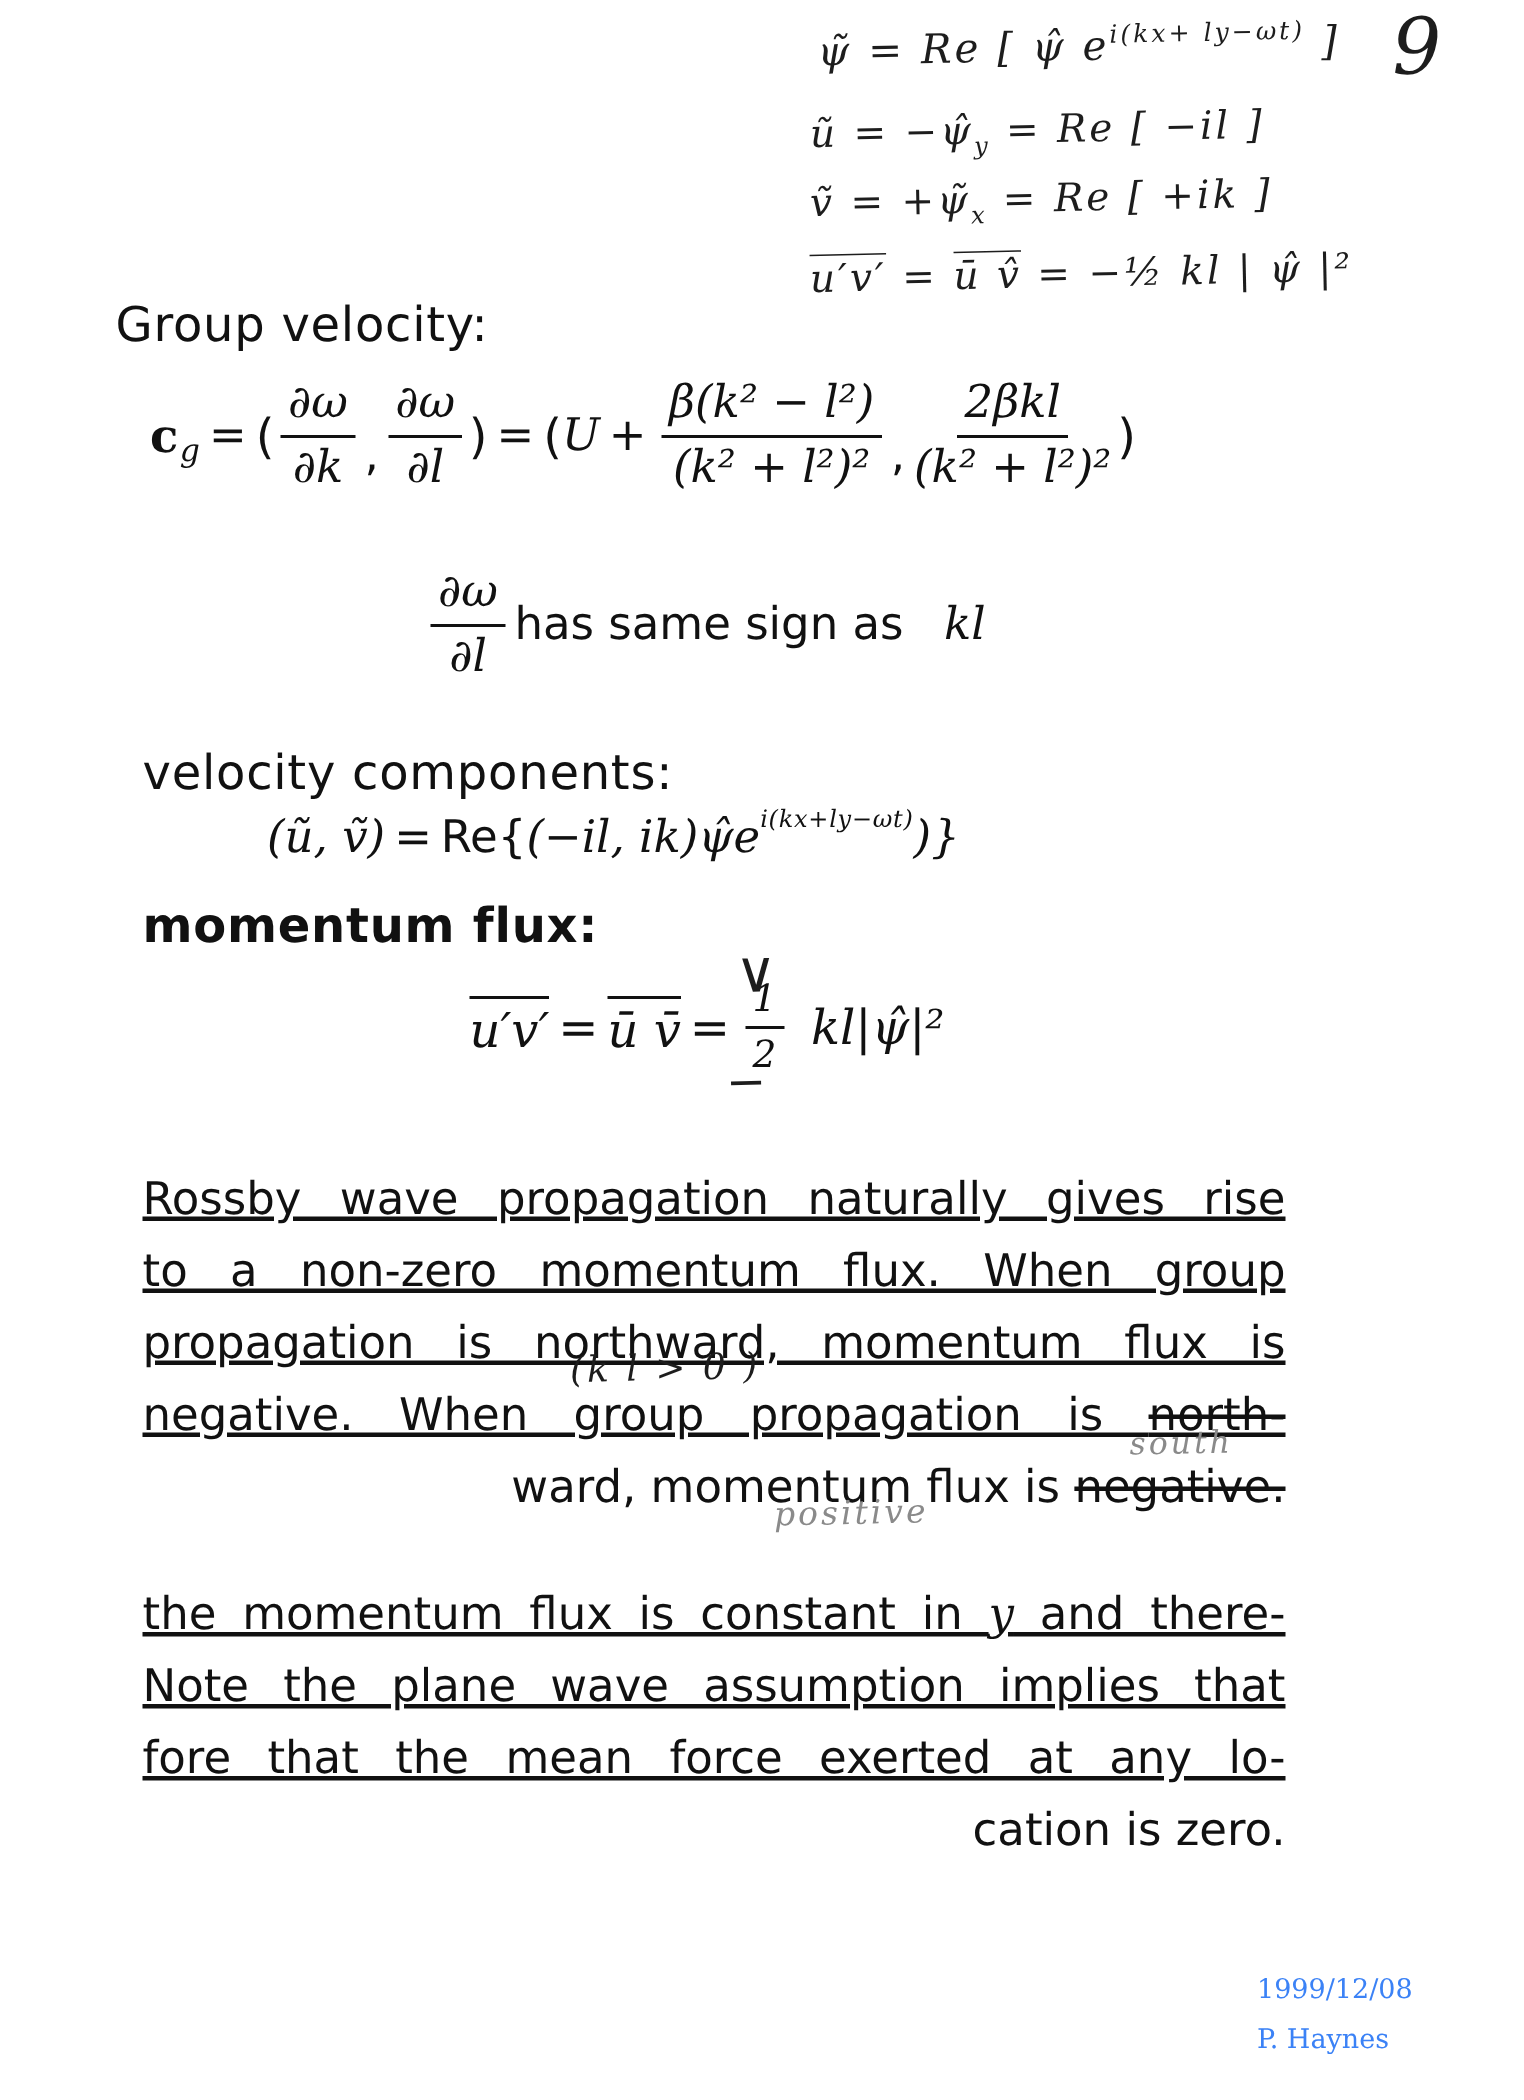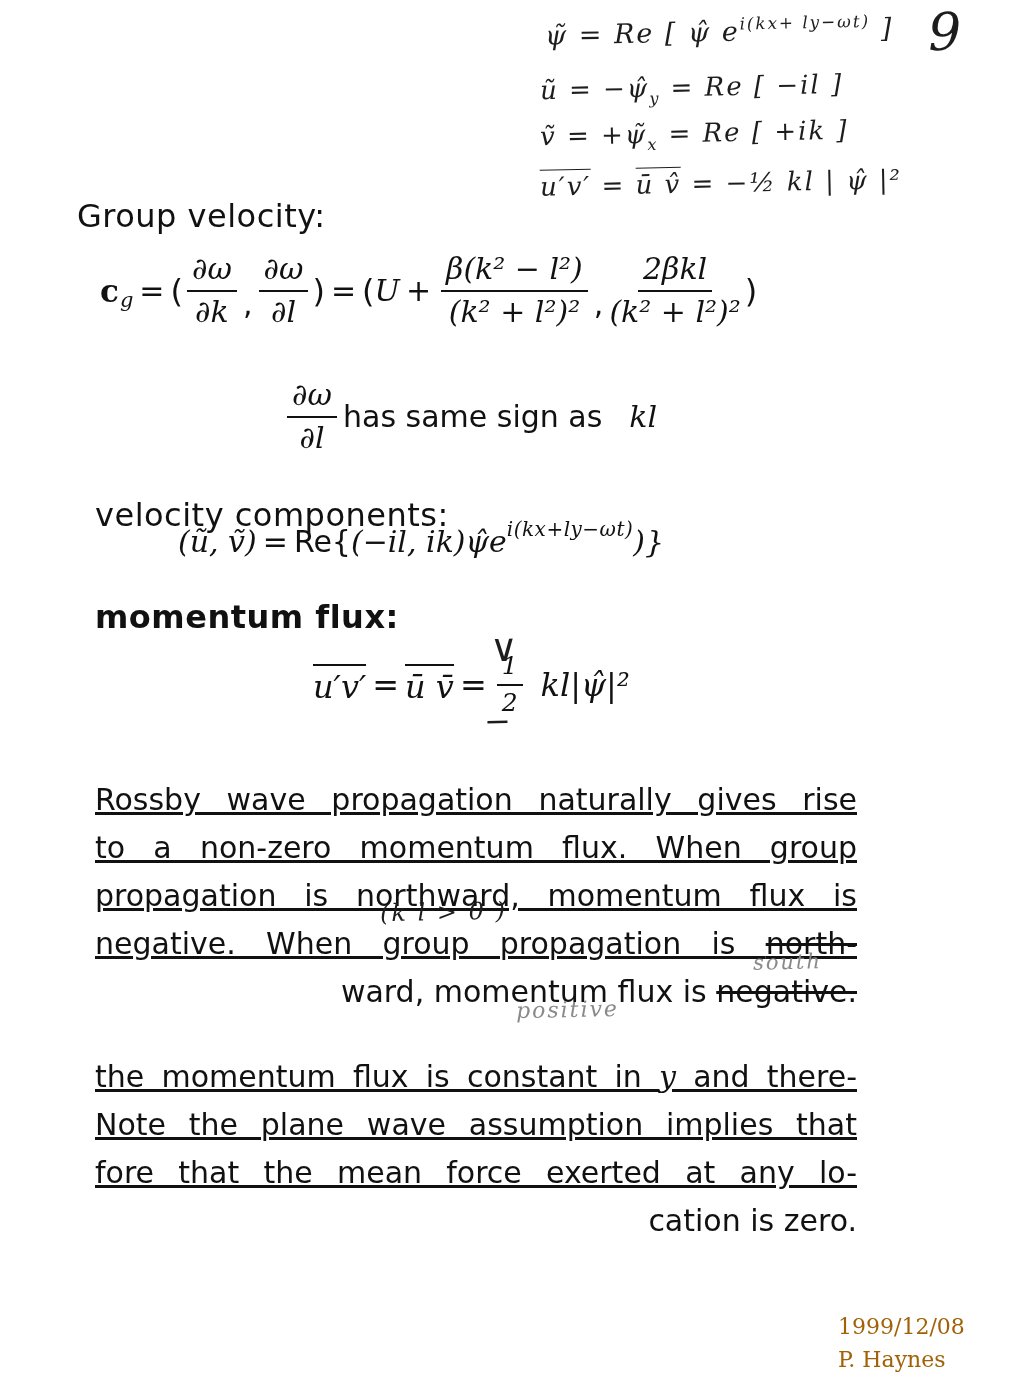--- a/index.html
+++ b/index.html
@@ -20,33 +20,33 @@
   .mre{font-family:"DejaVu Sans",sans-serif;font-style:normal;}
   .mbold{font-family:"DejaVu Serif",serif;font-weight:bold;font-size:31px;}
   .msub{font-size:21px;transform:translateY(9px);margin-left:1px;}
   .mop{margin:0 6px;}
   .mparen{font-size:32px;}
   .mcomma{transform:translateY(13px);margin:0 2px;}
   .frac{display:inline-flex;flex-direction:column;align-items:center;margin:0 4px;}
   .frac .fn{border-bottom:2.4px solid #111;padding:0 5px 3px;line-height:1.15;}
   .frac .fd{padding-top:3px;line-height:1.15;}
   .frac.small{font-size:25px;}
-  .msup{font-family:"DejaVu Serif",serif;font-style:italic;font-size:20px;
+  .msup{font-family:"DejaVu Serif",serif;font-style:italic;font-size:16px;
         display:inline-block;transform:translateY(-13px);letter-spacing:0.5px;}
   .ovl{border-top:2.4px solid #111;padding-top:2px;display:inline-block;}
 
   
   .hw{position:absolute;font-family:"DejaVu Serif",serif;font-style:italic;
       color:#1d1d1d;white-space:nowrap;letter-spacing:2px;transform:rotate(-1.2deg);}
   .hw-sup{font-size:0.62em;display:inline-block;transform:translateY(-11px);}
   .hw-sub{font-size:0.62em;display:inline-block;transform:translateY(7px);}
   .hw-ovl{border-top:1.6px solid #1d1d1d;padding-top:1px;display:inline-block;}
   .hw-faint{color:#8a8a8a;}
 
-  .footer-line{font-family:"DejaVu Serif",serif;font-size:22px;line-height:33px;color:#a16207;}
+  .footer-line{font-family:"DejaVu Serif",serif;font-size:18px;line-height:33px;color:#3b82f6;}
 </style>
 </head>
 <body>
 
 <div class="page">
 
   <div class="hw" style="left:545px;top:16px;font-size:27px;">
     <span>ψ̃ = Re [ ψ̂ e</span><span class="hw-sup">i(kx+ ly−ωt)</span><span> ]</span>
   </div>
   <div class="hw" style="left:540px;top:72px;font-size:26px;">
@@ -98,21 +98,21 @@
     <span class="frac mi">
         <span class="fn">∂ω</span>
         <span class="fd">∂l</span>
       </span>
     <span style="margin-left:2px;">has same sign as</span>
     <span class="mi" style="margin-left:27px;">kl</span>
   </div>
 
   <div class="heading" style="left:95px;top:464px;margin-top:32px;">velocity components:</div>
 
-  <div class="mrow" style="left:178px;top:524px;">
+  <div class="mrow" style="left:178px;top:541px;">
     <span class="mi">(ũ, ṽ)</span>
     <span class="mop">=</span>
     <span class="mre">Re{</span>
     <span class="mi">(−il, ik)ψ̂e</span>
     <span class="msup">i(kx+ly−ωt)</span>
     <span class="mi">)}</span>
   </div>
 
   <div class="heading" style="left:95px;top:598px;font-weight:bold;">momentum flux:</div>
 

